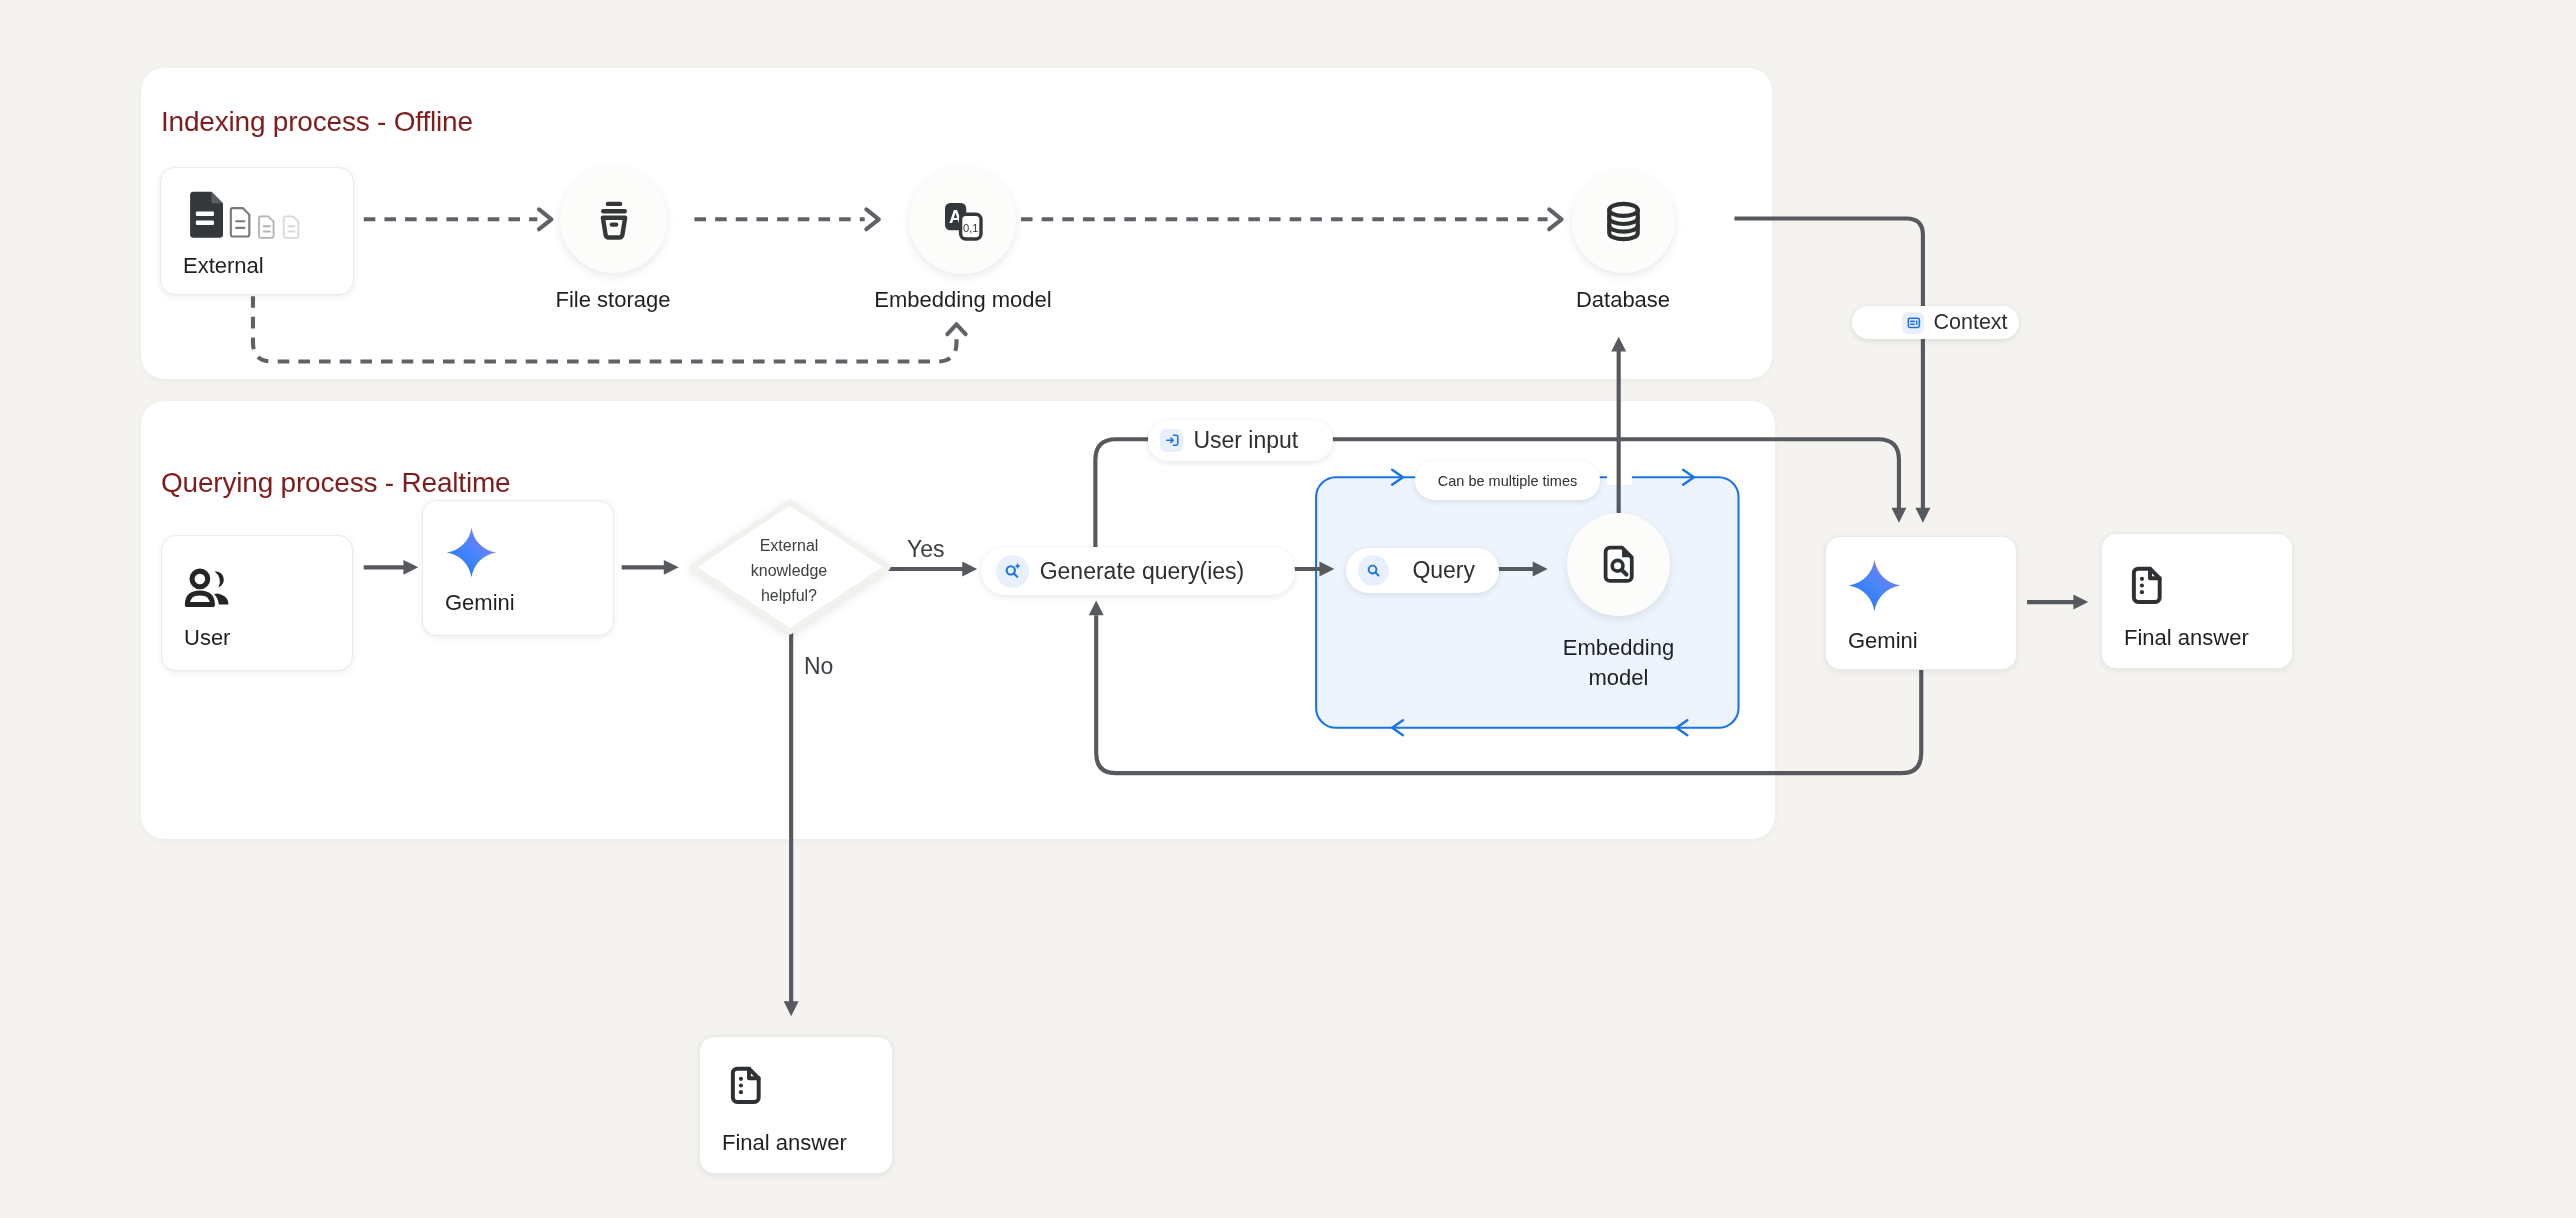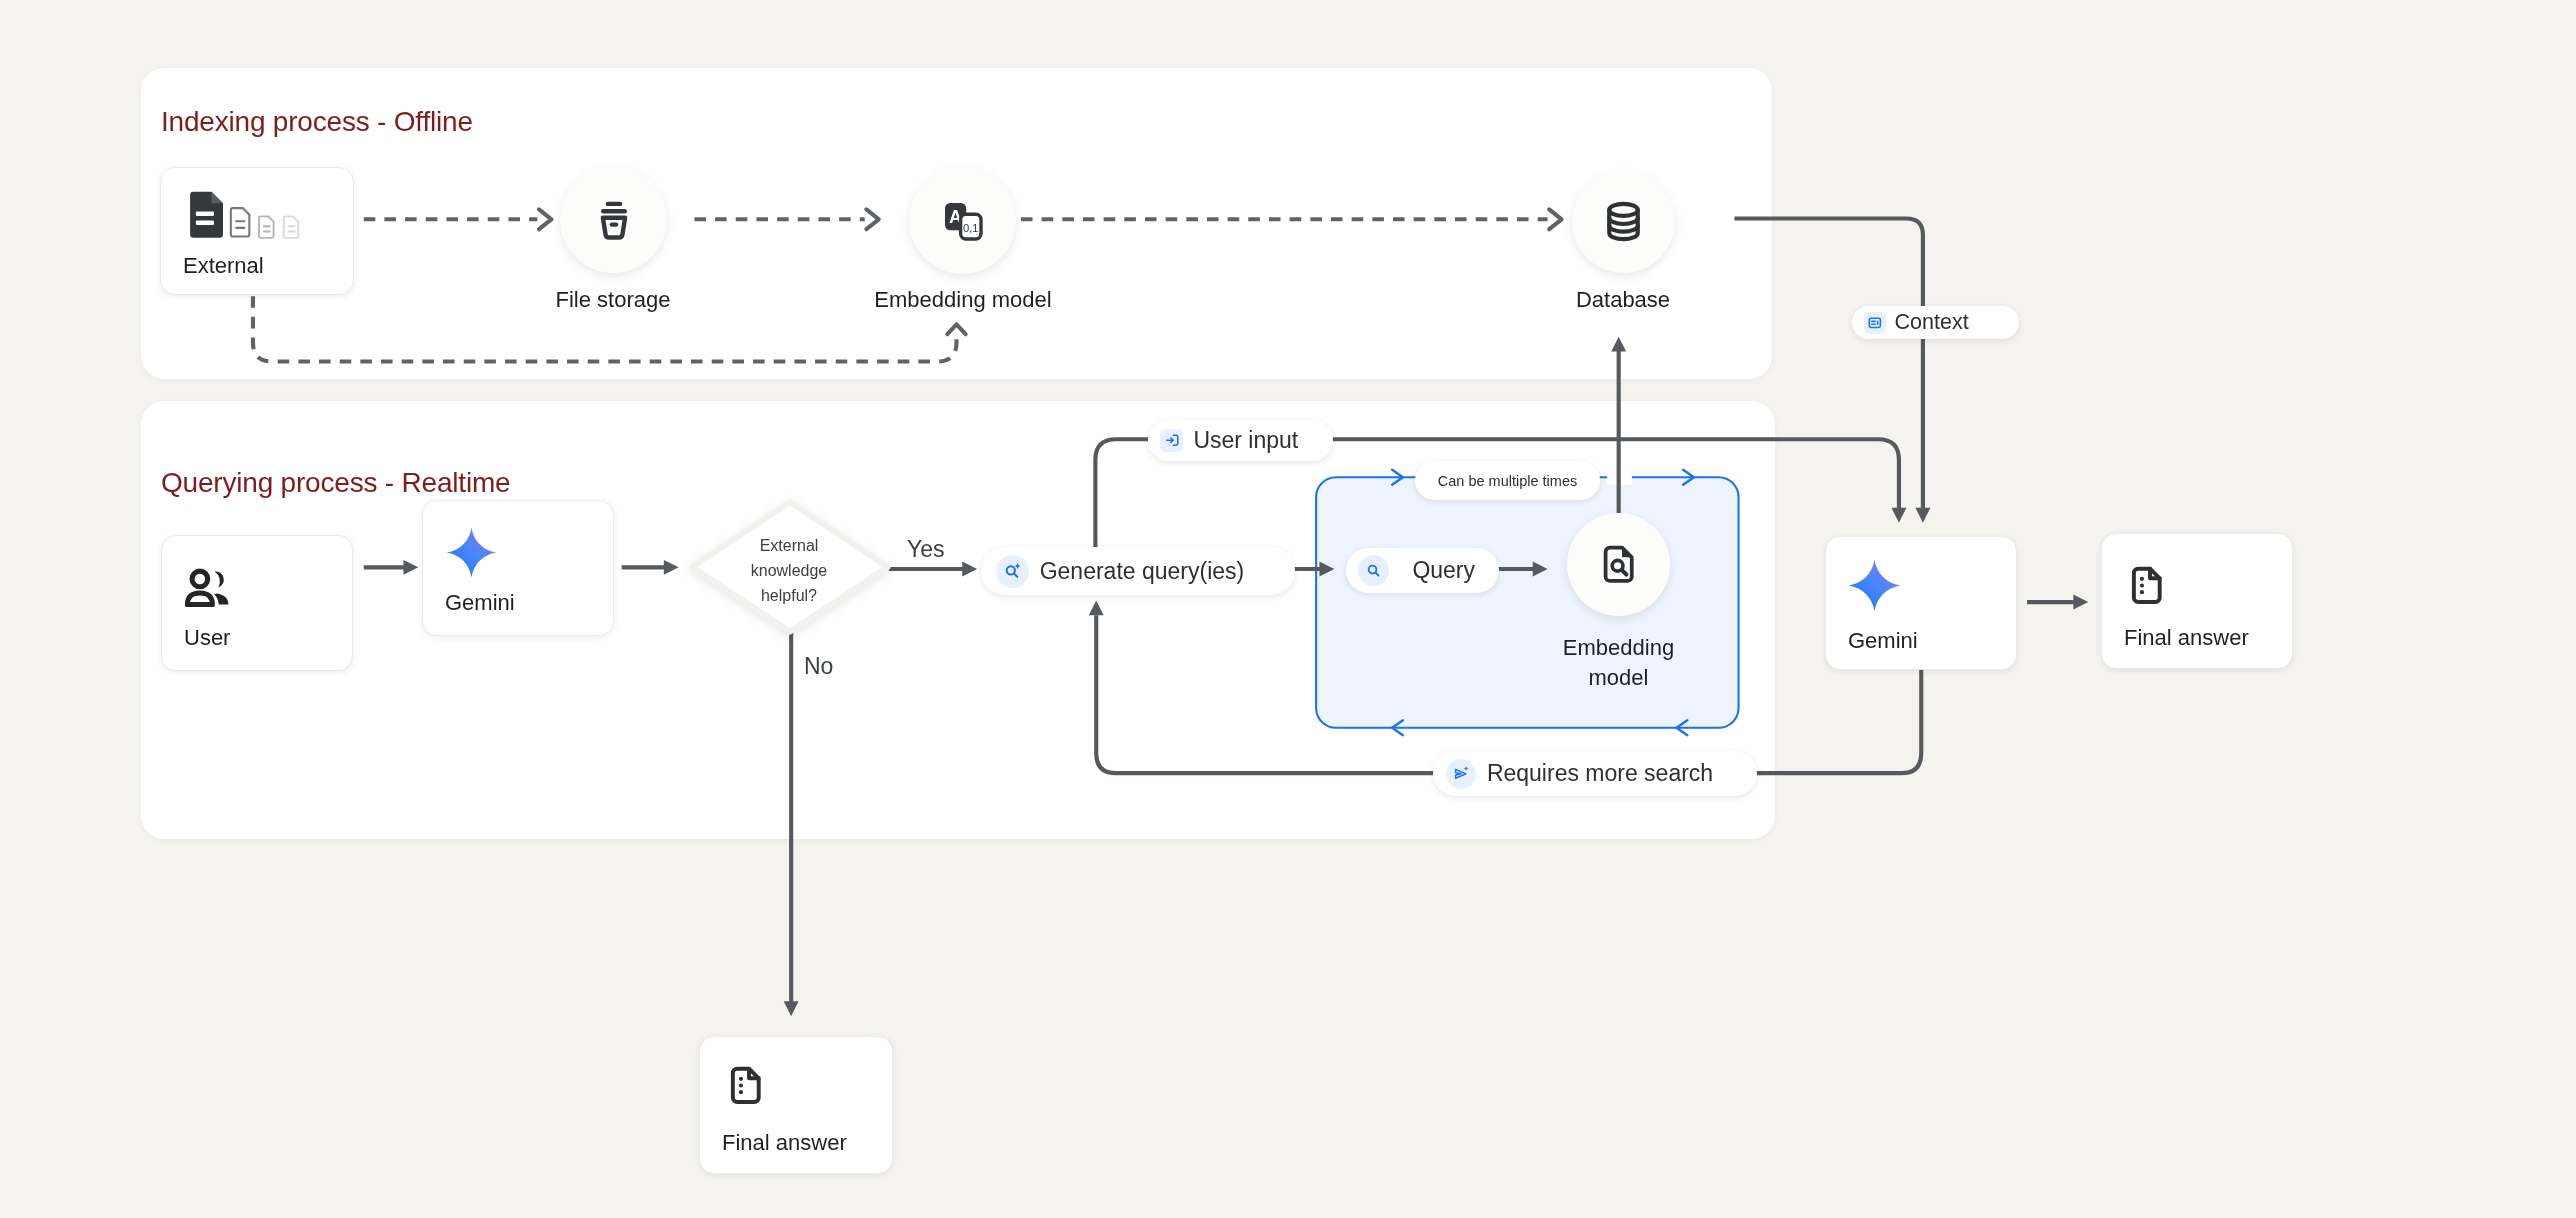--- a/index.html
+++ b/index.html
@@ -137,21 +137,21 @@
   <div class="circle-node" style="left:1572px;top:170px;width:103px;height:103px;">
     <svg width="45" height="45" viewBox="0 0 24 24" fill="none" stroke="#2e3134" stroke-width="2.2" stroke-linecap="round">
       <ellipse cx="12" cy="5.8" rx="7.6" ry="3.2"></ellipse>
       <path d="M4.4 5.8 V18.2 a7.6 3.2 0 0 0 15.2 0 V5.8"></path>
       <path d="M4.4 10.1 a7.6 3.2 0 0 0 15.2 0"></path>
       <path d="M4.4 14.2 a7.6 3.2 0 0 0 15.2 0"></path>
     </svg>
   </div>
   <div class="node-label centered" style="left:1499px;top:287px;width:248px;">Database</div>
 
-  <div class="pill" style="left:1852px;top:306px;width:144px;height:33px;padding:0 11.6px;gap:9px;">
+  <div class="pill" style="left:1852px;top:306px;width:144px;height:33px;padding:0 11.6px;gap:9px;justify-content:flex-end;">
     <span class="chip sq" style="width:22px;height:22px;">
       <svg width="15.7" height="15.7" viewBox="0 0 24 24" fill="none" stroke="#1a73e8" stroke-width="2.4" stroke-linecap="round">
         <rect x="3.6" y="5" width="16.8" height="14" rx="2.4"></rect>
         <path d="M7.3 9.8 h5.2 M7.3 14.2 h5.2 M16.3 9.8 V14.2"></path>
       </svg>
     </span>
     <span class="txt" style="font-size:21.5px;">Context</span>
   </div>
 
   <div class="card" style="left:161px;top:500px;width:190px;height:134px;margin-top:35px;">
@@ -236,29 +236,20 @@
       <path d="M14 2.6 L19.4 8 H14 Z" fill="#2e3134"></path>
       <circle cx="11.5" cy="12.7" r="3" fill="none" stroke="#2e3134" stroke-width="2"></circle>
       <path d="M13.8 15 L16.4 17.6" stroke="#2e3134" stroke-width="2.3" stroke-linecap="round"></path>
     </svg>
   </div>
   <div class="node-label centered" style="left:1515px;top:633px;width:207px;line-height:30px;">
     <div>Embedding</div>
     <div>model</div>
   </div>
 
-  <div class="pill" style="left:1433px;top:751px;width:298px;height:45px;padding:0 13.2px;gap:10.7px;">
-    <span class="chip round" style="width:30px;height:30px;">
-      <svg width="19" height="19" viewBox="0 0 24 24">
-        <path d="M4.6 18 L17.6 12.4 L4.6 6.8 V10.9 L11.4 12.4 L4.6 13.9 Z" fill="none" stroke="#1a73e8" stroke-width="1.9" stroke-linejoin="round" stroke-linecap="round"></path>
-        <path d="M17.8 2.6 c.3 1.7 1.35 2.8 3.05 3.1 c-1.7 .3 -2.75 1.4 -3.05 3.1 c-.3 -1.7 -1.35 -2.8 -3.05 -3.1 c1.7 -.3 2.75 -1.4 3.05 -3.1 z" fill="#1a73e8"></path>
-      </svg>
-    </span>
-    <span class="txt">Requires more search</span>
-  </div>
 
   <div class="card" style="left:1825px;top:536px;width:190px;height:132px;">
     <svg style="position:absolute;left:20.7px;top:20.7px;" width="55" height="55" viewBox="0 0 64 64">
       <defs>
           <linearGradient id="gemB" x1="0" y1="1" x2="1" y2="0">
         <stop offset="0" stop-color="#1b6ef3"></stop>
             <stop offset="0.5" stop-color="#4687fb"></stop>
             <stop offset="1" stop-color="#9b72f2"></stop>
       </linearGradient>
         </defs>

